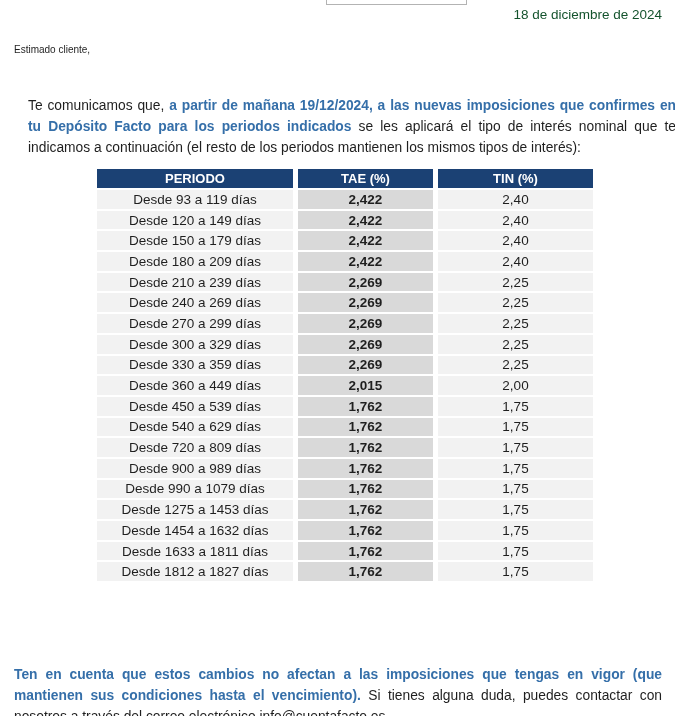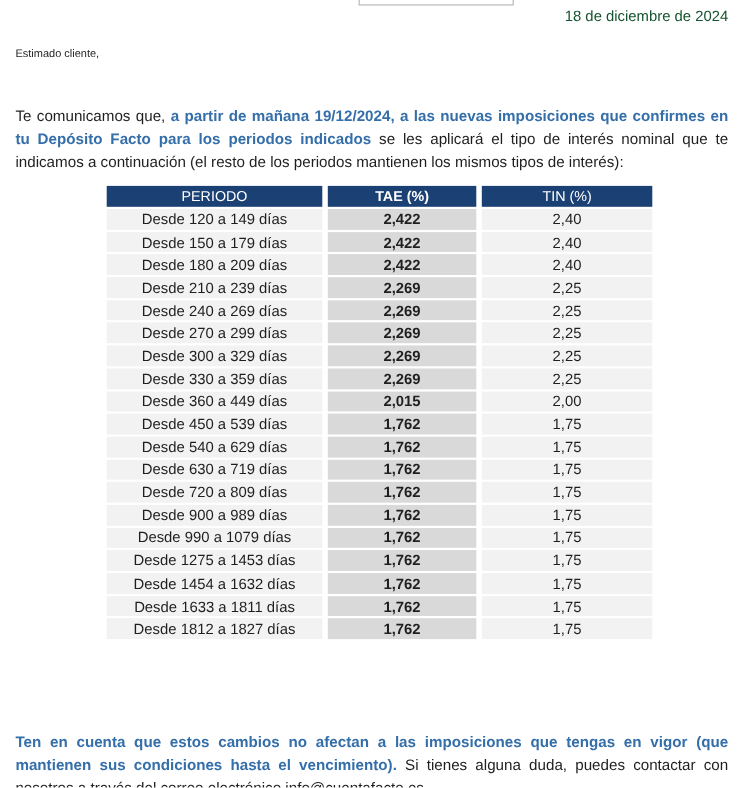--- a/index.html
+++ b/index.html
@@ -33,42 +33,42 @@
   }
   .salutation {
     position: absolute;
     top: 44px;
     left: 14px;
     font-size: 10px;
   }
   .intro {
     position: absolute;
     top: 81px;
-    left: 14px;
+    left: 28px;
     width: 648px;
     font-size: 13.8px;
     line-height: 21px;
     text-align: justify;
   }
   .blue-bold {
     color: #356fa9;
     font-weight: bold;
   }
   .rate-table {
     position: absolute;
     top: 167px;
     left: 92px;
     border-collapse: separate;
     border-spacing: 5px 2px;
   }
   .rate-table th {
     background: #1b4174;
     color: #ffffff;
     font-size: 13px;
-    font-weight: normal;
+    font-weight: bold;
     height: 19px;
     padding: 0;
     text-align: center;
     vertical-align: middle;
   }
   .rate-table th.tae-head { font-weight: bold; }
   .rate-table td {
     font-size: 13.5px;
     height: 18.7px;
     padding: 0;
@@ -105,20 +105,25 @@
 <table class="rate-table">
   <thead>
     <tr>
       <th class="col-period">PERIODO</th>
       <th class="col-tae tae-head">TAE (%)</th>
       <th class="col-tin">TIN (%)</th>
     </tr>
   </thead>
   <tbody>
       <tr>
+        <td class="period">Desde 93 a 119 días</td>
+        <td class="tae">2,422</td>
+        <td class="tin">2,40</td>
+      </tr>
+      <tr>
         <td class="period">Desde 120 a 149 días</td>
         <td class="tae">2,422</td>
         <td class="tin">2,40</td>
       </tr>
       <tr>
         <td class="period">Desde 150 a 179 días</td>
         <td class="tae">2,422</td>
         <td class="tin">2,40</td>
       </tr>
       <tr>
@@ -160,25 +165,20 @@
         <td class="period">Desde 450 a 539 días</td>
         <td class="tae">1,762</td>
         <td class="tin">1,75</td>
       </tr>
       <tr>
         <td class="period">Desde 540 a 629 días</td>
         <td class="tae">1,762</td>
         <td class="tin">1,75</td>
       </tr>
       <tr>
-        <td class="period">Desde 630 a 719 días</td>
-        <td class="tae">1,762</td>
-        <td class="tin">1,75</td>
-      </tr>
-      <tr>
         <td class="period">Desde 720 a 809 días</td>
         <td class="tae">1,762</td>
         <td class="tin">1,75</td>
       </tr>
       <tr>
         <td class="period">Desde 900 a 989 días</td>
         <td class="tae">1,762</td>
         <td class="tin">1,75</td>
       </tr>
       <tr>

